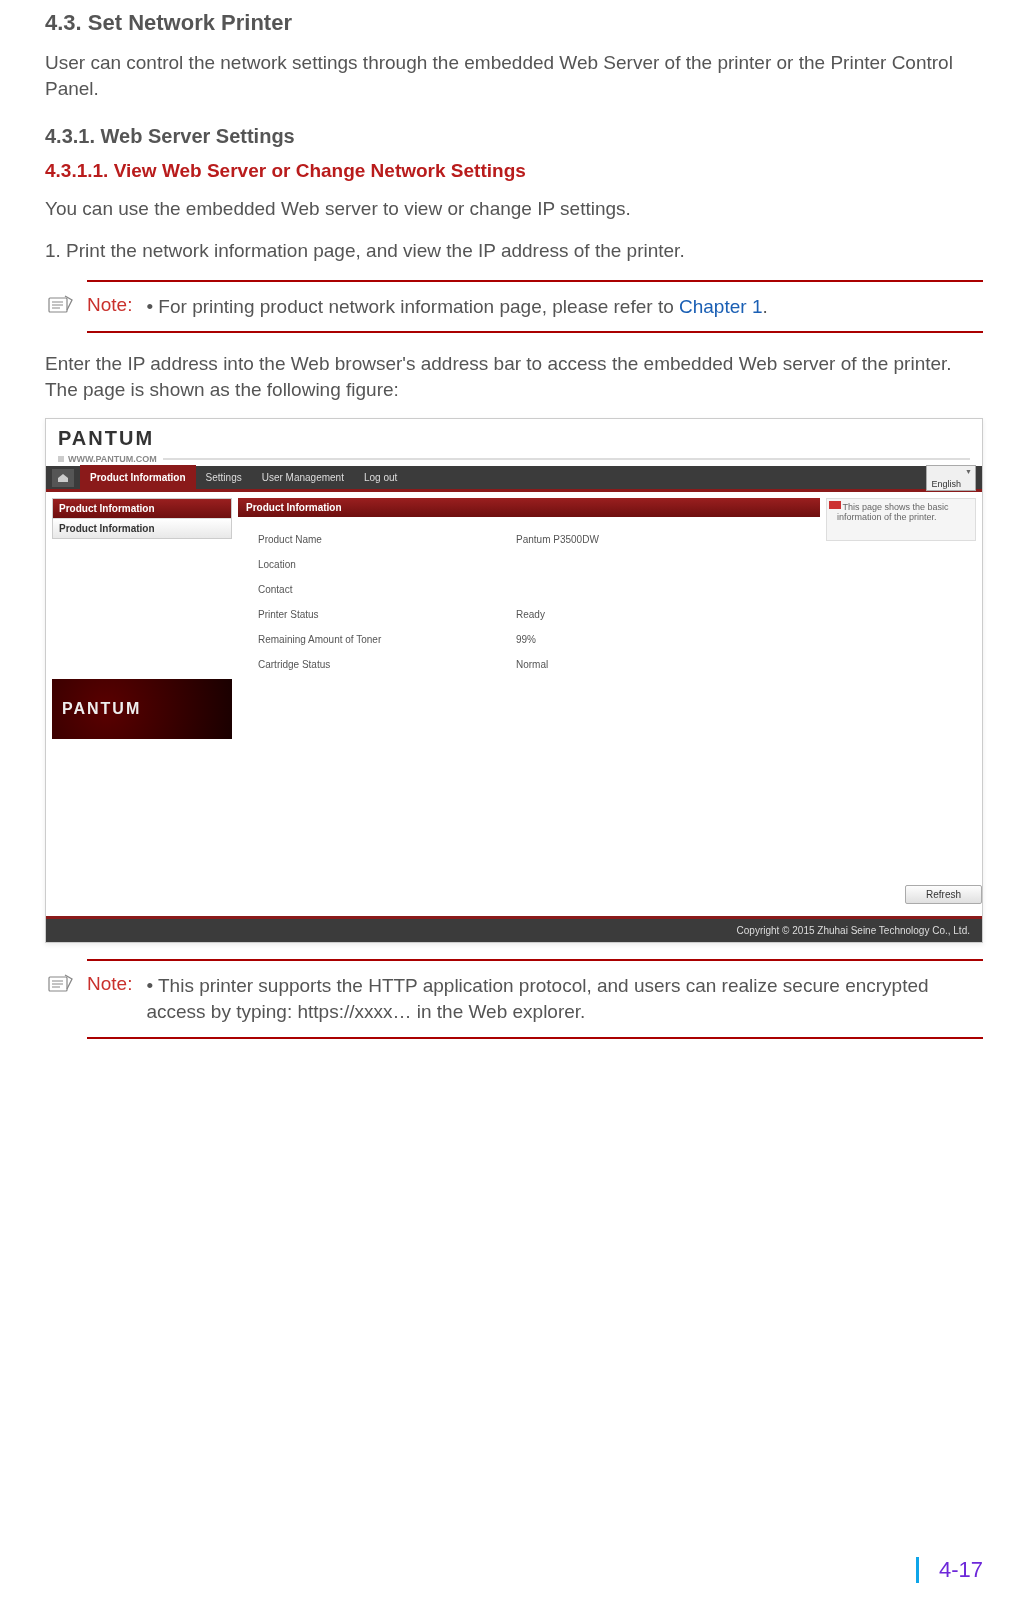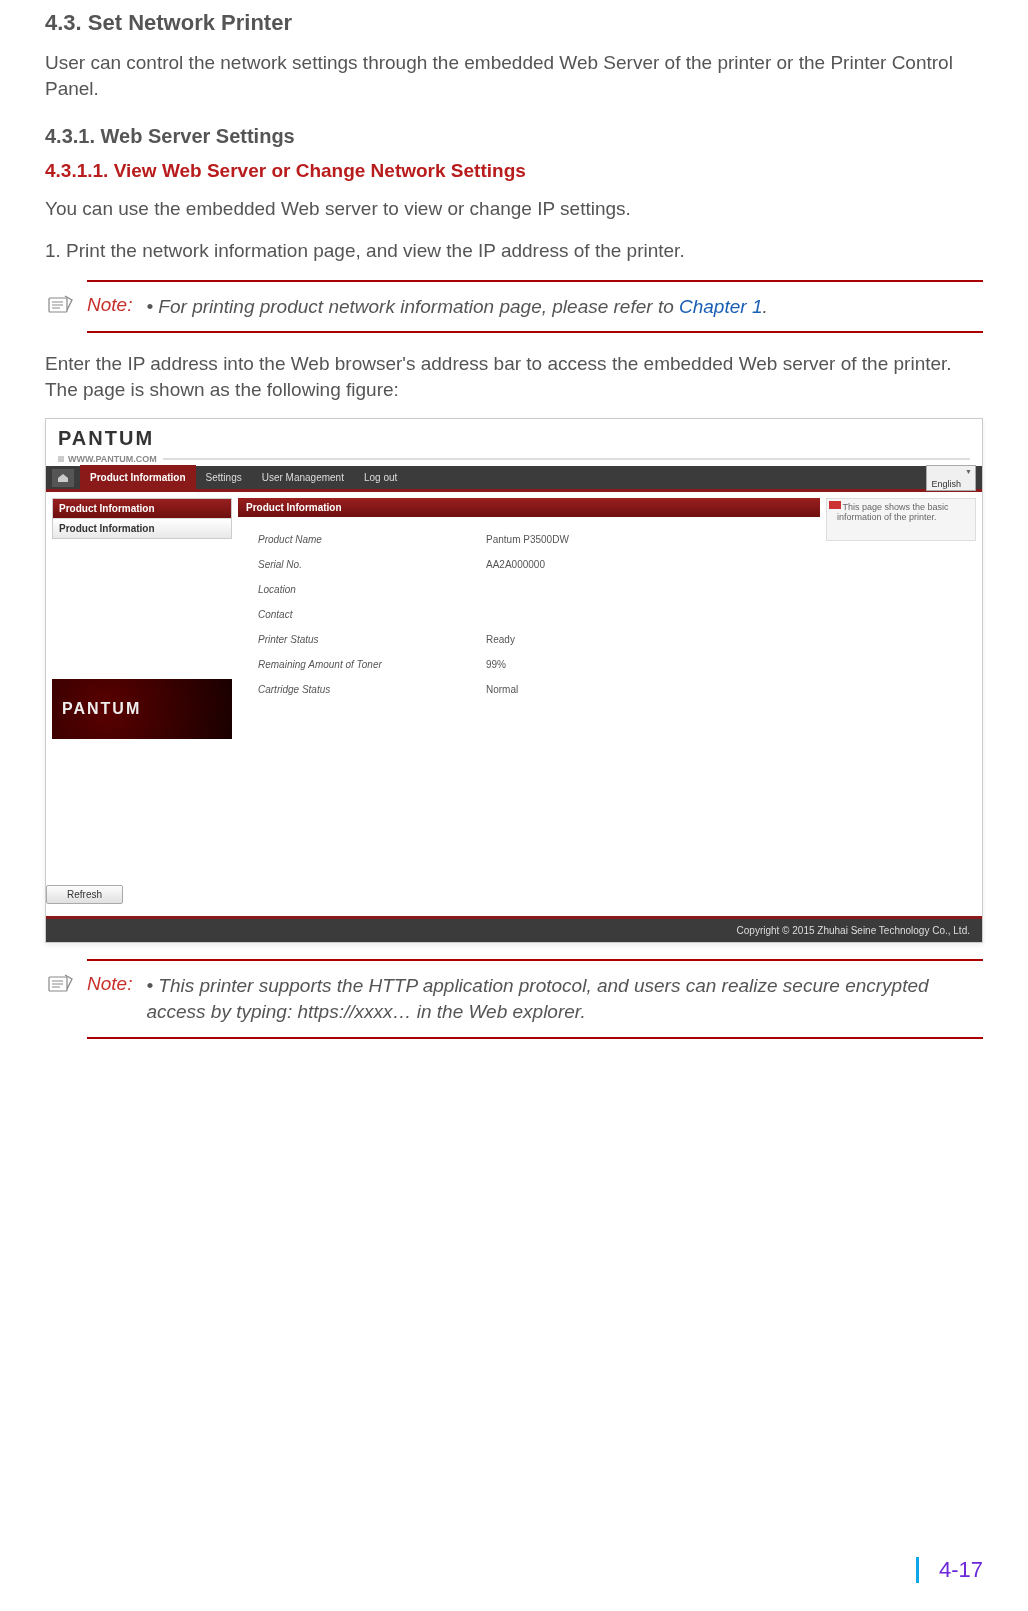--- a/index.html
+++ b/index.html
@@ -12,21 +12,21 @@
       padding: 10px 45px 30px 45px;
       position: relative;
     }
     h2.section { font-size: 22px; font-weight: bold; color: #555; margin-bottom: 14px; }
     h3.subsection { font-size: 20px; font-weight: bold; color: #555; margin-top: 24px; margin-bottom: 12px; }
     h4.subsubsection { font-size: 19px; font-weight: bold; color: #b91c1c; margin-bottom: 14px; }
     p.body { font-size: 19px; line-height: 1.35; color: #555; margin-bottom: 16px; }
 
     .note-block { margin: 16px 0 18px 42px; }
     .note-rule { border: none; border-top: 2px solid #a00; margin: 4px 0; }
-    .note-row { display: flex; align-items: flex-start; padding: 8px 0; font-style: italic; }
+    .note-row { display: flex; align-items: flex-start; padding: 8px 0; }
     .note-icon-wrap { width: 32px; margin-left: -42px; margin-right: 10px; flex-shrink: 0; display:flex; align-items:center; justify-content:center; }
     .note-label { color: #c9302c; font-size: 19px; margin-right: 14px; flex-shrink: 0; }
     .note-text { color: #555; font-size: 19px; line-height: 1.35; }
     .note-text .link { color: #1a5fb4; }
 
     
     .webshot {
       border: 1px solid #ccc;
       background: #fff;
       margin-top: 6px;
@@ -50,26 +50,26 @@
     .ws-sidebar { width:180px; }
     .ws-side-box { border:1px solid #ccc; }
     .ws-side-head { background: linear-gradient(#9a1f1f,#6e0f0f); color:#fff; font-size:10px; font-weight:bold; padding:4px 6px; }
     .ws-side-item { background: linear-gradient(#fff,#e8e8e8); border-top:1px solid #ddd; font-size:10px; font-weight:bold; padding:4px 6px; color:#333; }
     .ws-promo { margin-top:140px; height:60px; background: radial-gradient(circle at 30% 50%, #5a0000, #1a0000); display:flex; align-items:center; padding-left:10px; }
     .ws-promo-logo { color:#eee; font-weight:bold; letter-spacing:2px; font-size:16px; }
     .ws-main { flex:1; }
     .ws-main-head { background: linear-gradient(#9a1f1f,#6e0f0f); color:#fff; font-size:10px; font-weight:bold; padding:4px 8px; }
     .ws-table { padding: 10px 20px 0 20px; }
     .ws-row { display:flex; font-size:10px; color:#555; padding:7px 0; }
-    .ws-row .k { width:228px;font-style:italic; }
+    .ws-row .k { width:258px; }
     .ws-row .v { }
     .ws-tip { width:150px; }
     .ws-tip-inner { background:#f5f5f5; border:1px solid #ddd; font-size:9px; color:#666; padding:3px 4px 18px 4px; position:relative; }
     .ws-tip-inner::before { content:""; position:absolute; top:2px; left:2px; width:12px; height:8px; background:#c33; }
-    .ws-refresh-bar { text-align:left; padding:12px 0; }
+    .ws-refresh-bar { text-align:right; padding:12px 0; }
     .ws-refresh { display:inline-block; background:linear-gradient(#fdfdfd,#e0e0e0); border:1px solid #aaa; font-size:10px; padding:3px 20px; color:#333; border-radius:2px; }
     .ws-footer { background:#3b3b3b; border-top:3px solid #8a1a1a; color:#ddd; font-size:10px; text-align:right; padding:6px 12px; }
 
     .page-footer {
       position:absolute; bottom:28px; right:45px;
       font-size:22px; color:#6d28d9; padding-left:20px;
       border-left: 3px solid #0ea5e9;
     }
   </style>
 </head>
@@ -138,24 +138,20 @@
       </div>
     </div>
     <div class="ws-main">
       <div class="ws-main-head">Product Information</div>
       <div class="ws-table">
         <div class="ws-row">
             <span class="k">Product Name</span>
             <span class="v">Pantum P3500DW</span>
           </div>
         <div class="ws-row">
-            <span class="k">Serial No.</span>
-            <span class="v">AA2A000000</span>
-          </div>
-        <div class="ws-row">
             <span class="k">Location</span>
             <span class="v"></span>
           </div>
         <div class="ws-row">
             <span class="k">Contact</span>
             <span class="v"></span>
           </div>
         <div class="ws-row">
             <span class="k">Printer Status</span>
             <span class="v">Ready</span>

